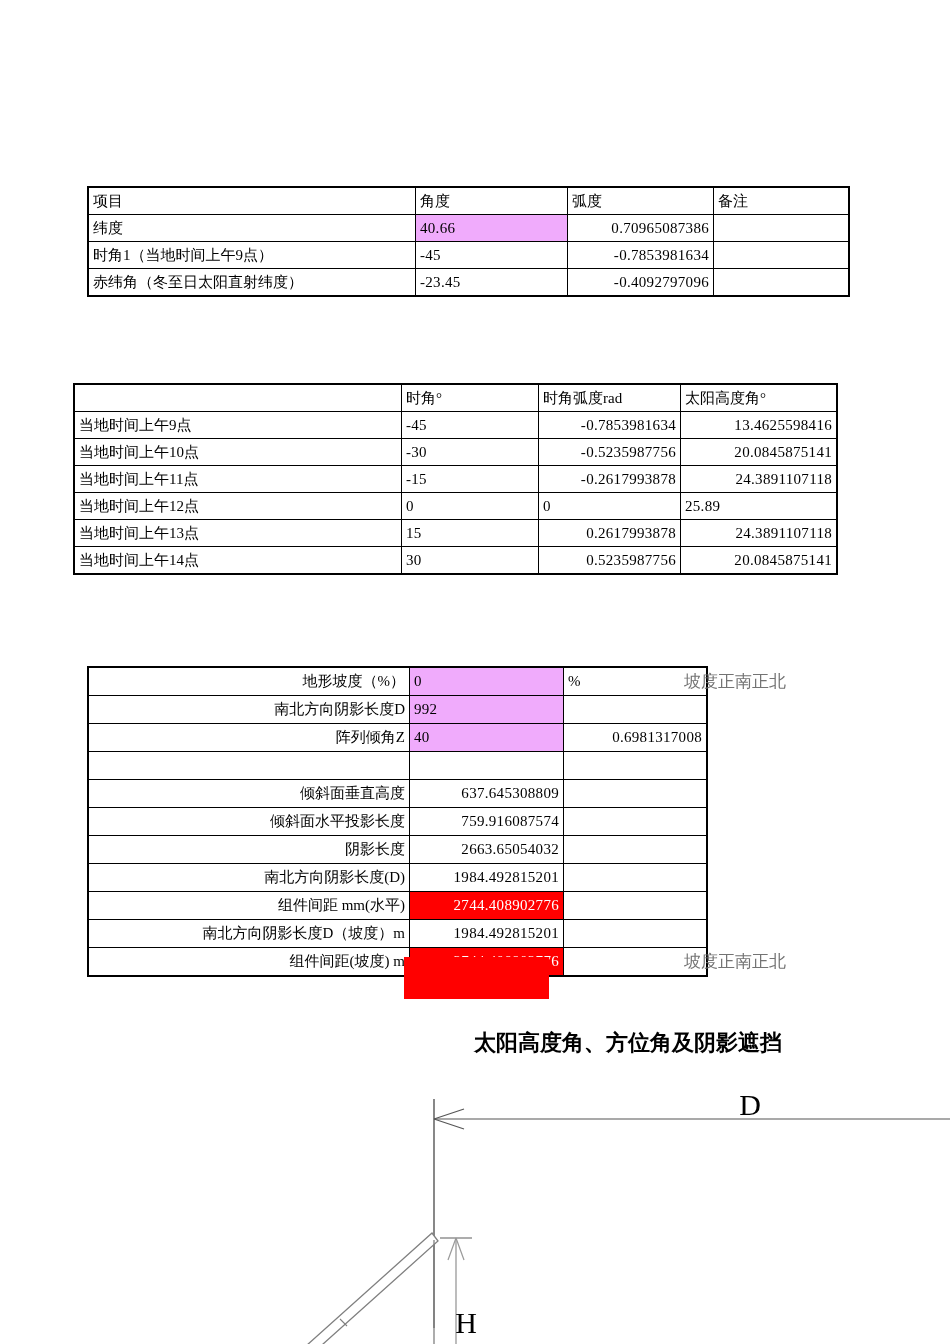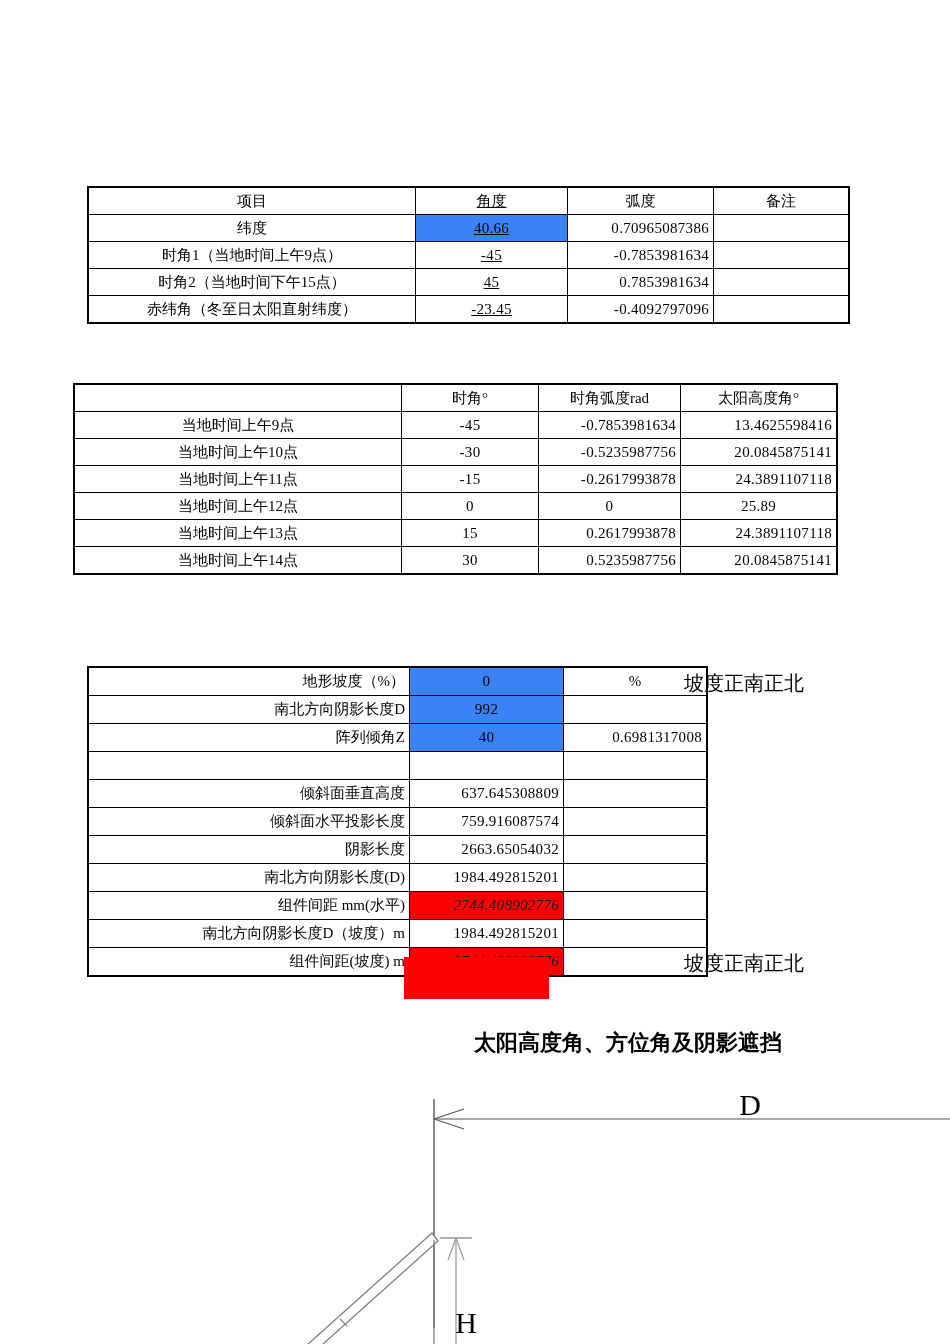--- a/index.html
+++ b/index.html
@@ -27,31 +27,31 @@
   .xl-table td {
     border: 1px solid #000000;
     font-size: 15px;
     line-height: 1.1;
     padding: 2px 4px;
     height: 22px;
     white-space: nowrap;
     overflow: visible;
     font-family: "Liberation Serif", "DejaVu Serif", serif;
   }
-  .ctr  { text-align: center; }
+  .ctr  { text-align: left; }
   .lft  { text-align: right; }
   .rgt  { text-align: right; }
-  .green { background: #3b82f6; }
-  .red   { background: #ff0000; color: #0f172a; font-style: italic; }
+  .green { background: #f0abfc; }
+  .red   { background: #ff0000; color: #ffffff; }
   .num { font-family: "Liberation Serif", "DejaVu Serif", serif; letter-spacing: 0.3px; }
 
   
   #table-latitude { left: 87px; top: 186px; width: 726px; }
   #table-latitude td:nth-child(1) { width: 318px; }
-  #table-latitude td:nth-child(2) { width: 143px; text-decoration: underline; }
+  #table-latitude td:nth-child(2) { width: 143px; }
   #table-latitude td:nth-child(3) { width: 137px; }
   #table-latitude td:nth-child(4) { width: 126px; }
 
   
   #table-hourangle { left: 73px; top: 383px; width: 728px; }
   #table-hourangle td:nth-child(1) { width: 318px; }
   #table-hourangle td:nth-child(2) { width: 128px; }
   #table-hourangle td:nth-child(3) { width: 133px; }
   #table-hourangle td:nth-child(4) { width: 147px; }
 
@@ -68,24 +68,24 @@
     left: 404px;
     top: 957px;
     width: 145px;
     height: 42px;
     background: #ff0000;
   }
 
   
   .side-note {
     position: absolute;
-    font-size: 20px;
+    font-size: 17px;
     font-family: Liberation Mono, monospace;
     white-space: nowrap;
-    color: #000000;
+    color: #737373;
   }
   #note-slope-top { left: 684px; top: 670px; }
   #note-slope-bottom { left: 684px; top: 950px; }
 
   
   #diagram-title {
     position: absolute;
     left: 474px;
     top: 1028px;
     font-size: 22px;
@@ -122,26 +122,20 @@
     <tr>
       <td class="ctr">纬度</td>
       <td class="ctr green num">40.66</td>
       <td class="lft num">0.70965087386</td>
       <td class="ctr"></td>
     </tr>
     <tr>
       <td class="ctr">时角1（当地时间上午9点）</td>
       <td class="ctr num">-45</td>
       <td class="lft num">-0.7853981634</td>
-      <td class="ctr"></td>
-    </tr>
-    <tr>
-      <td class="ctr">时角2（当地时间下午15点）</td>
-      <td class="ctr num">45</td>
-      <td class="lft num">0.7853981634</td>
       <td class="ctr"></td>
     </tr>
     <tr>
       <td class="ctr">赤纬角（冬至日太阳直射纬度）</td>
       <td class="ctr num">-23.45</td>
       <td class="lft num">-0.4092797096</td>
       <td class="ctr"></td>
     </tr>
   </tbody>
 </table>

